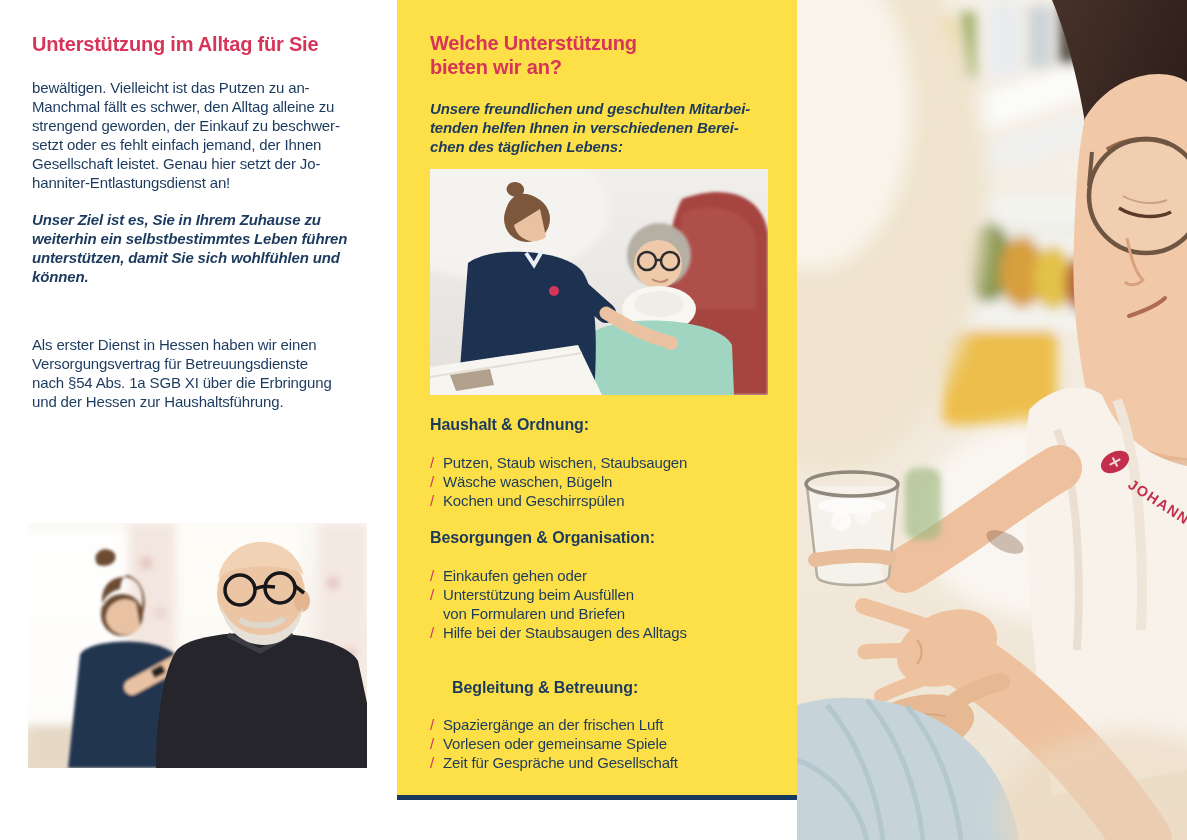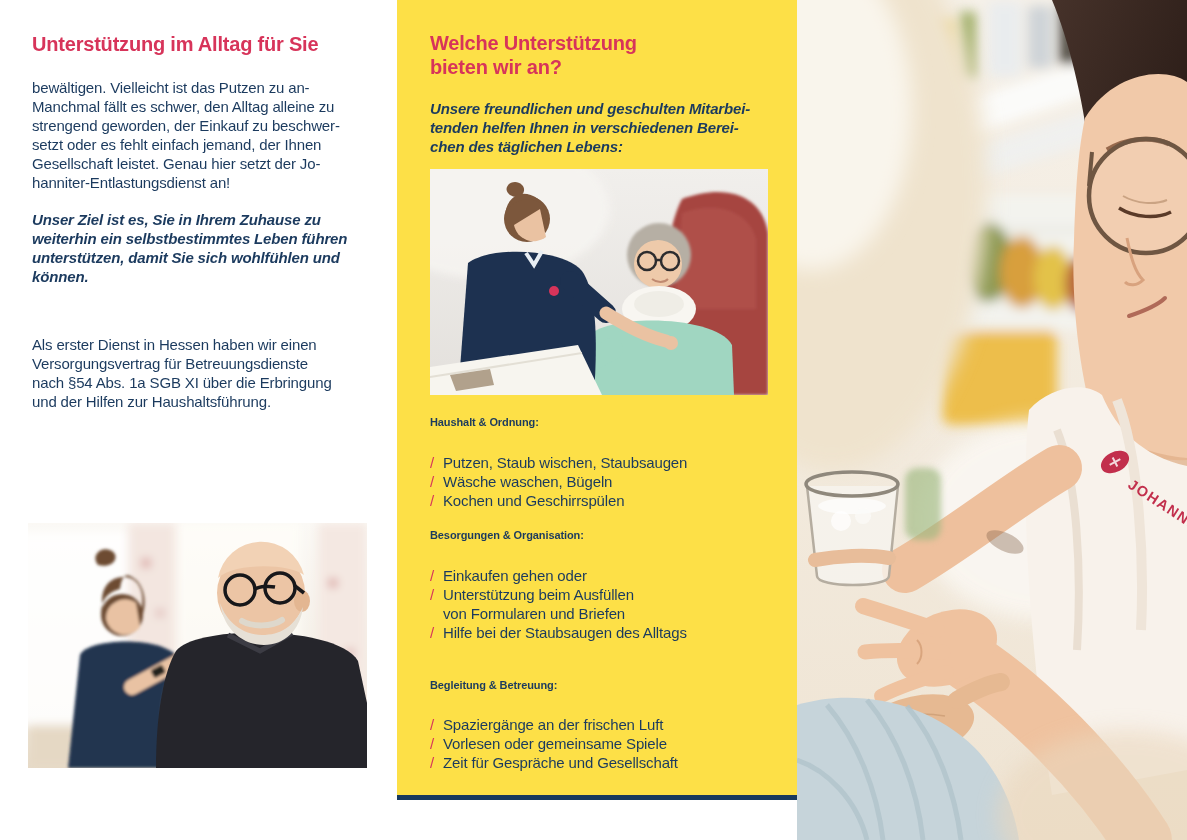--- a/index.html
+++ b/index.html
@@ -6,21 +6,21 @@
   .page{position:relative;width:1187px;height:840px;overflow:hidden;background:#ffffff;
         font-family:"Liberation Sans",sans-serif;}
   .col{position:absolute;top:0;height:800px;}
   #colLeft{left:0;width:397px;background:#ffffff;}
   #colMid{left:397px;width:400px;background:#fde047;}
   #colRight{left:797px;width:390px;background:#efe6d8;}
 
   .red-head{position:absolute;color:#d7345a;font-weight:bold;font-size:20px;line-height:24px;letter-spacing:-0.2px;}
   .txt{position:absolute;font-size:15px;line-height:19px;letter-spacing:-0.15px;color:#1b3a5e;}
   .bold{font-weight:bold;font-style:italic;}
-  .sec-title{position:absolute;left:33px;font-size:11px;font-weight:bold;color:#1b3a5e;letter-spacing:-0.1px;}
+  .sec-title{position:absolute;left:33px;font-size:16px;font-weight:bold;color:#1b3a5e;letter-spacing:-0.1px;}
   .list{position:absolute;left:33px;font-size:15px;line-height:19px;letter-spacing:-0.15px;color:#1b3a5e;}
   .row{display:flex;}
   .slash{color:#d7345a;flex:0 0 13px;width:13px;}
   .spacer{flex:0 0 13px;width:13px;}
   .photo{position:absolute;overflow:hidden;}
   .photo svg{display:block;width:100%;height:100%;}
   #photoLeft{left:28px;top:523px;width:339px;height:245px;}
   #photoMid{left:33px;top:169px;width:338px;height:226px;}
   #photoRight{left:0;top:0;width:390px;height:840px;}
   .strip{position:absolute;left:0;bottom:0;width:100%;height:5px;background:#17395d;}
@@ -46,21 +46,21 @@
       <div>Unser Ziel ist es, Sie in Ihrem Zuhause zu</div>
       <div>weiterhin ein selbstbestimmtes Leben führen</div>
       <div>unterstützen, damit Sie sich wohlfühlen und</div>
       <div>können.</div>
     </div>
 
     <div class="txt" style="left:32px;top:303px;margin-top:32px;">
       <div>Als erster Dienst in Hessen haben wir einen</div>
       <div>Versorgungsvertrag für Betreuungsdienste</div>
       <div>nach §54 Abs. 1a SGB XI über die Erbringung</div>
-      <div>und der Hilfen zur Haushaltsführung.</div>
+      <div>und der Hessen zur Haushaltsführung.</div>
     </div>
 
     <div class="photo" id="photoLeft">
       <svg viewBox="0 0 339 245" preserveAspectRatio="none">
         <defs>
           <linearGradient id="aBg" x1="0" y1="0" x2="0" y2="1">
             <stop offset="0" stop-color="#fbf9f5"></stop>
               <stop offset="0.8" stop-color="#f2ece2"></stop>
               <stop offset="1" stop-color="#e7dbc9"></stop>
           </linearGradient>
@@ -215,21 +215,21 @@
       <div class="row">
         <span class="spacer"></span>
         <span>von Formularen und Briefen</span>
       </div>
       <div class="row">
         <span class="slash">/</span>
         <span>Hilfe bei der Staubsaugen des Alltags</span>
       </div>
     </div>
 
-    <div class="sec-title" style="top:679px;">Begleitung &amp; Betreuung:</div>
+    <div class="sec-title" style="top:679px;margin-left:22px;">Begleitung &amp; Betreuung:</div>
     <div class="list" style="top:715px;">
       <div class="row">
         <span class="slash">/</span>
         <span>Spaziergänge an der frischen Luft</span>
       </div>
       <div class="row">
         <span class="slash">/</span>
         <span>Vorlesen oder gemeinsame Spiele</span>
       </div>
       <div class="row">

